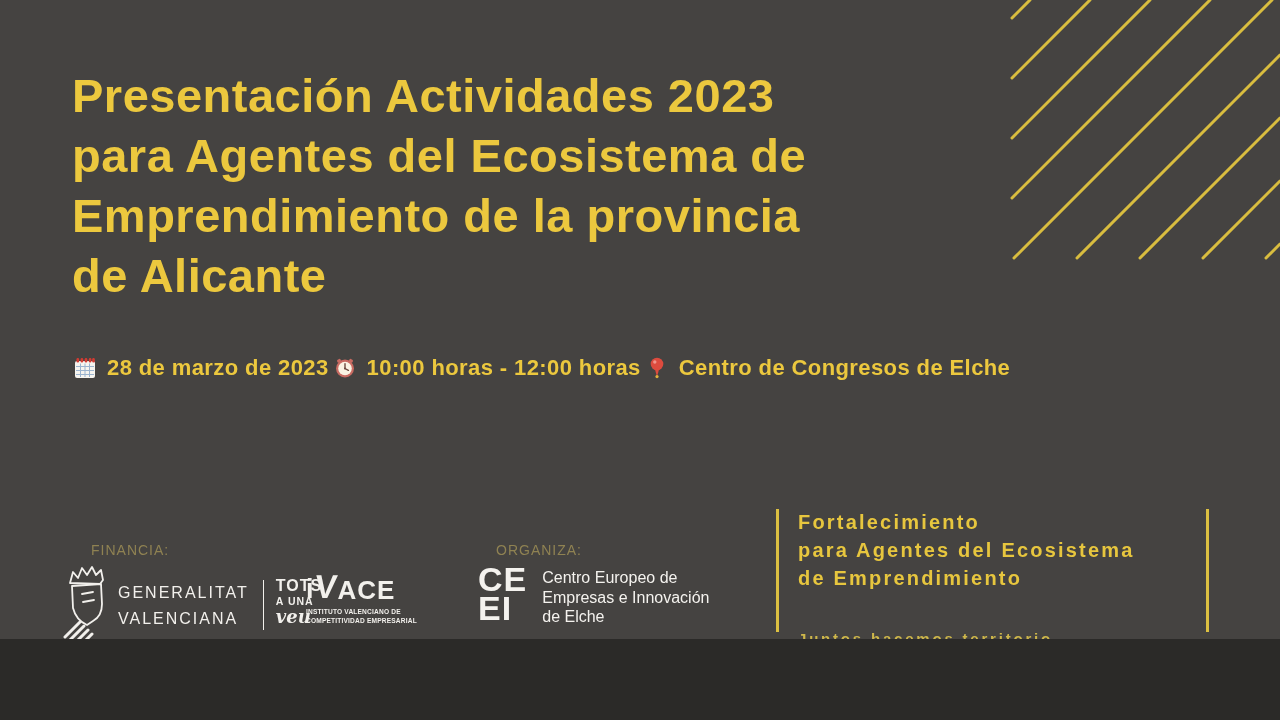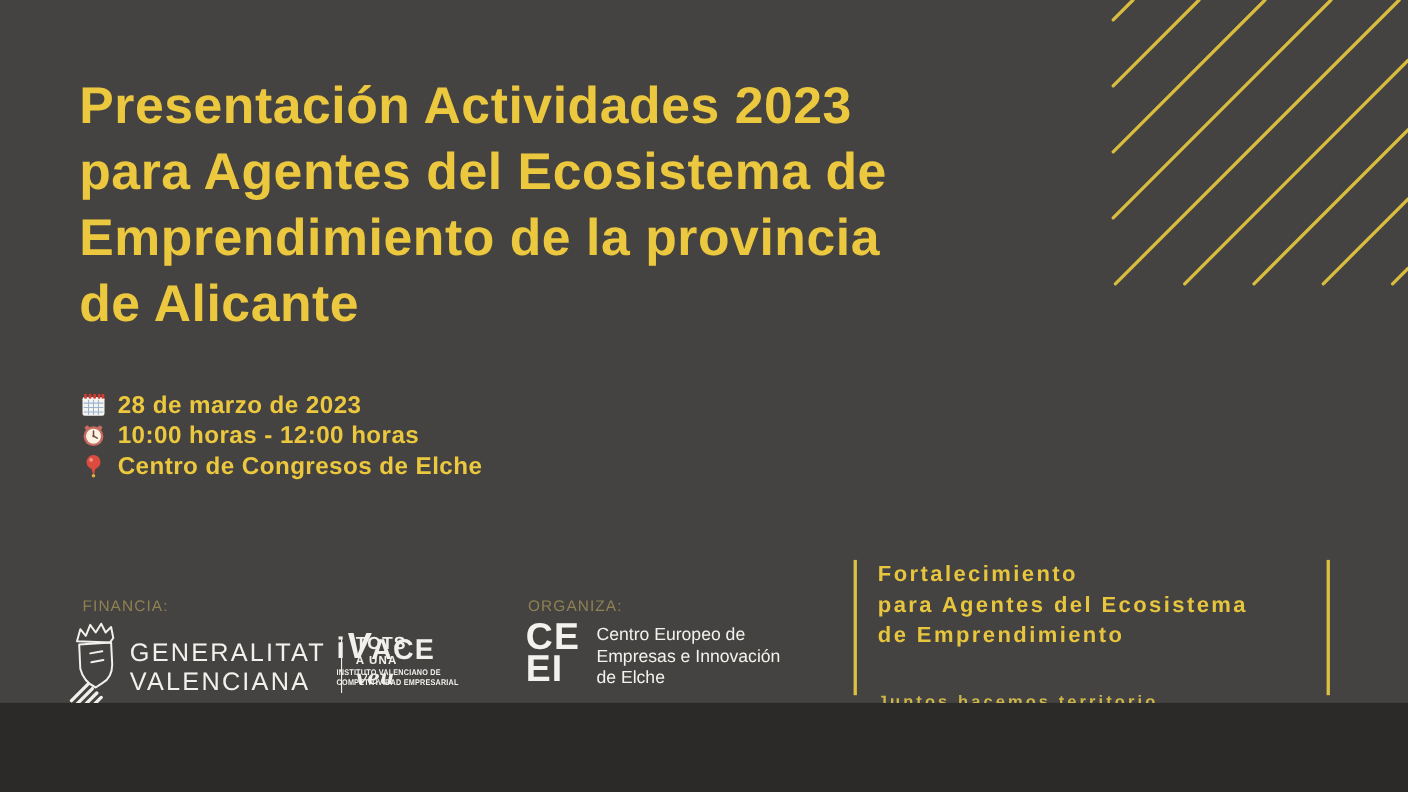--- a/index.html
+++ b/index.html
@@ -11,35 +11,35 @@
   
   .diagonals{position:absolute;left:0;top:0;width:1280px;height:720px;pointer-events:none;}
   
   .title{
     position:absolute;left:72px;top:66px;margin:0;
     font-size:47px;font-weight:bold;line-height:60px;letter-spacing:.5px;
     color:#ecc83e;
   }
   .title span{display:block;}
   
-  .details{position:absolute;left:74px;top:356px;display:flex;flex-direction:column;gap:5px;}
+  .details{position:absolute;left:74px;top:356px;display:flex;gap:5px;}
   .detail-row{display:flex;align-items:center;gap:11px;height:23px;}
   .detail-row .txt{
     font-size:22px;font-weight:bold;color:#ecc83e;letter-spacing:.4px;white-space:nowrap;
   }
   .detail-row svg{flex:0 0 auto;}
   
   .section-label{
-    position:absolute;font-size:14px;letter-spacing:1px;color:#8f8252;font-weight:400;
+    position:absolute;font-size:14px;letter-spacing:1px;color:#8f8252;font-weight:400;margin-left:16px;
   }
   .financia-label{left:75px;top:542px;}
   .organiza-label{left:480px;top:542px;}
   
   .gva{position:absolute;left:60px;top:562px;display:flex;align-items:flex-start;color:#f2f0ec;}
-  .gva-names{margin-left:6px;margin-top:18px;font-size:23px;line-height:26px;letter-spacing:2px;font-weight:400;white-space:nowrap;}
+  .gva-names{margin-left:6px;margin-top:18px;font-size:16px;line-height:26px;letter-spacing:2px;font-weight:400;white-space:nowrap;}
   .gva-div{width:1px;height:50px;background:#f2f0ec;margin:18px 12px 0 14px;}
   .gva-slogan{margin-top:16px;display:flex;flex-direction:column;line-height:1;}
   .gva-slogan .t1{font-size:16px;font-weight:bold;letter-spacing:1px;}
   .gva-slogan .t2{font-size:10.5px;font-weight:bold;letter-spacing:1px;margin-top:2px;}
   .gva-slogan .t3{font-family:"DejaVu Serif", serif;font-style:italic;font-weight:bold;font-size:18px;margin-top:1px;}
   
   .ivace{position:absolute;left:306px;top:570px;color:#f2f0ec;}
   .ivace-main{display:flex;align-items:flex-end;font-weight:900;line-height:1;}
   .ivace-main .i{font-size:27px;}
   .ivace-main .v{font-size:33px;transform:skewX(-6deg);margin:0 1px;}

